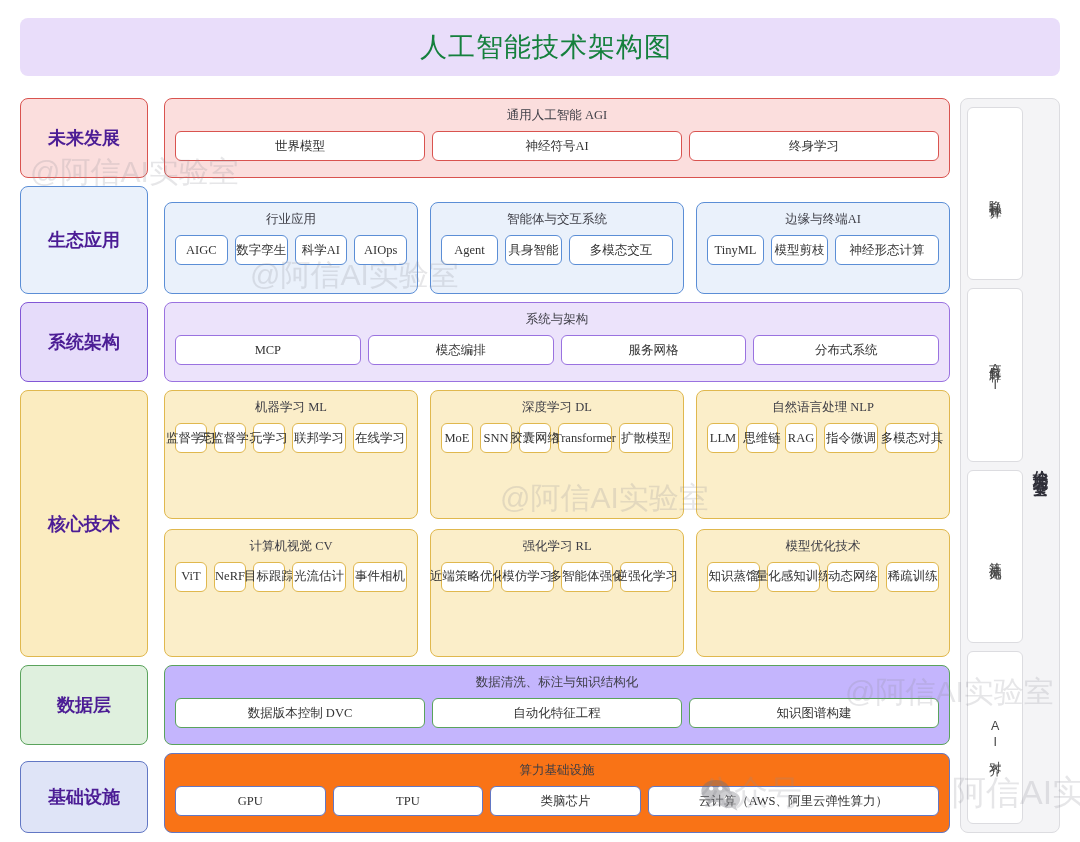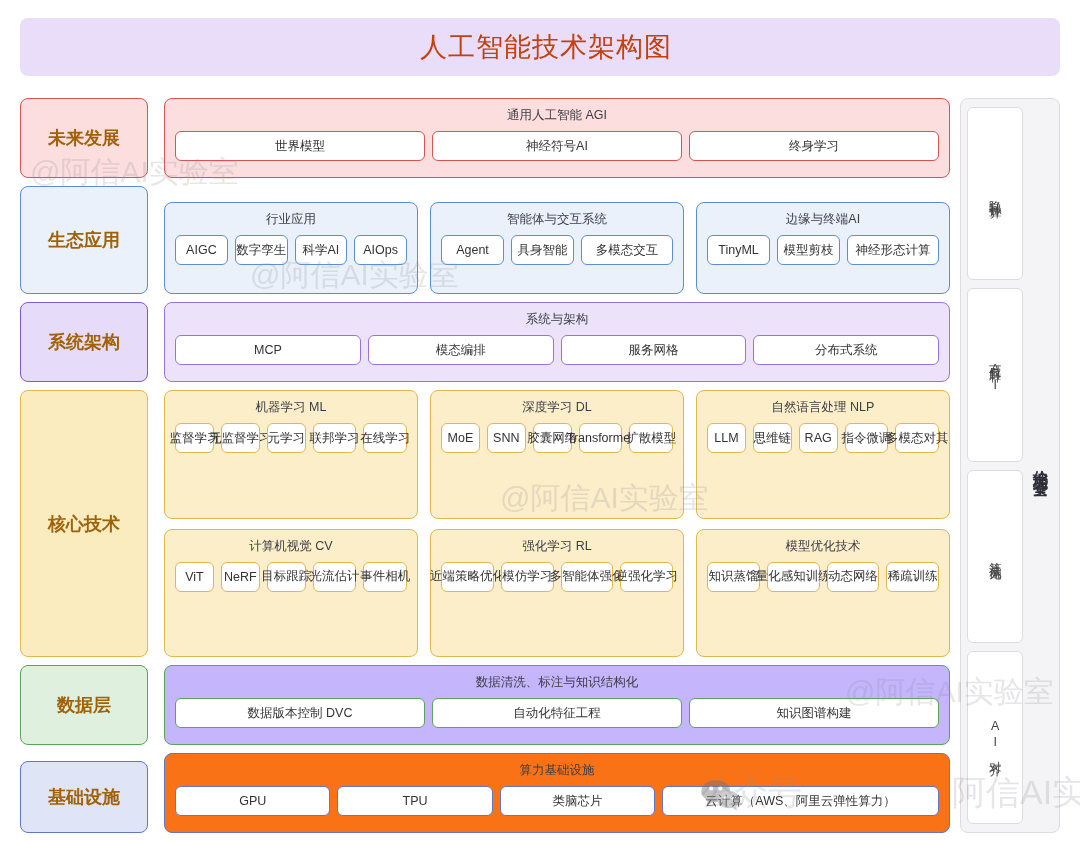--- a/index.html
+++ b/index.html
@@ -13,46 +13,46 @@
   #page { position: relative; width: 1080px; height: 842px; padding: 18px 20px 10px 20px; }
 
   
   .title-bar {
     background: #e9ddfa;
     border-radius: 8px;
     height: 58px;
     display: flex; align-items: center; justify-content: center;
     margin-bottom: 22px;
   }
-  .title-bar .title-text { font-size: 27px; color: #c2410c; letter-spacing: 1px; margin-left: 12px; }
+  .title-bar .title-text { font-size: 27px; color: #15803d; letter-spacing: 1px; margin-left: 12px; }
 
   
   .board { display: flex; gap: 10px; align-items: stretch; height: 735px; }
   .rows-wrap { flex: 1; display: flex; flex-direction: column; gap: 8px; }
   .row { display: flex; gap: 16px; align-items: stretch; }
 
   .row-label {
     width: 128px; flex: 0 0 128px;
     border-radius: 8px;
     display: flex; align-items: center; justify-content: center;
-    font-size: 18px; font-weight: 600; color: #a16207;
+    font-size: 18px; font-weight: 600; color: #4c1d95;
   }
   .row-body { flex: 1; display: flex; gap: 12px; align-items: stretch; }
 
   .group {
     border-radius: 8px; border: 1px solid; padding: 8px 10px 10px 10px;
-    display: flex; flex-direction: column; flex: 1;
+    display: flex; flex-direction: column; flex: 1; font-family: Liberation Serif, serif;
   }
   .group-title { text-align: center; font-size: 12.5px; color: #3d3d45; margin-bottom: 7px; }
   .chips { display: flex; flex-wrap: wrap; gap: 7px; align-content: flex-start; }
   .chip {
     background: #ffffff; border: 1px solid; border-radius: 6px;
     font-size: 12.5px; color: #333;
     display: flex; align-items: center; justify-content: center;
-    height: 30px; padding: 0 16px; flex: 1 1 0; min-width: 0;
+    height: 30px; padding: 0 4px; flex: 1 1 0; min-width: 0;
     white-space: nowrap;
   }
   .chip.wide { flex: 2 1 0; }
 
   
   .t-red   .row-label { background:#fbdedd; border:1px solid #d9534f; }
   .t-red   .group     { background:#fbdedd; border-color:#d9534f; }
   .t-red   .chip      { border-color:#d9534f; }
 
   .t-blue  .row-label { background:#eaf1fb; border:1px solid #5b8ed6; }

